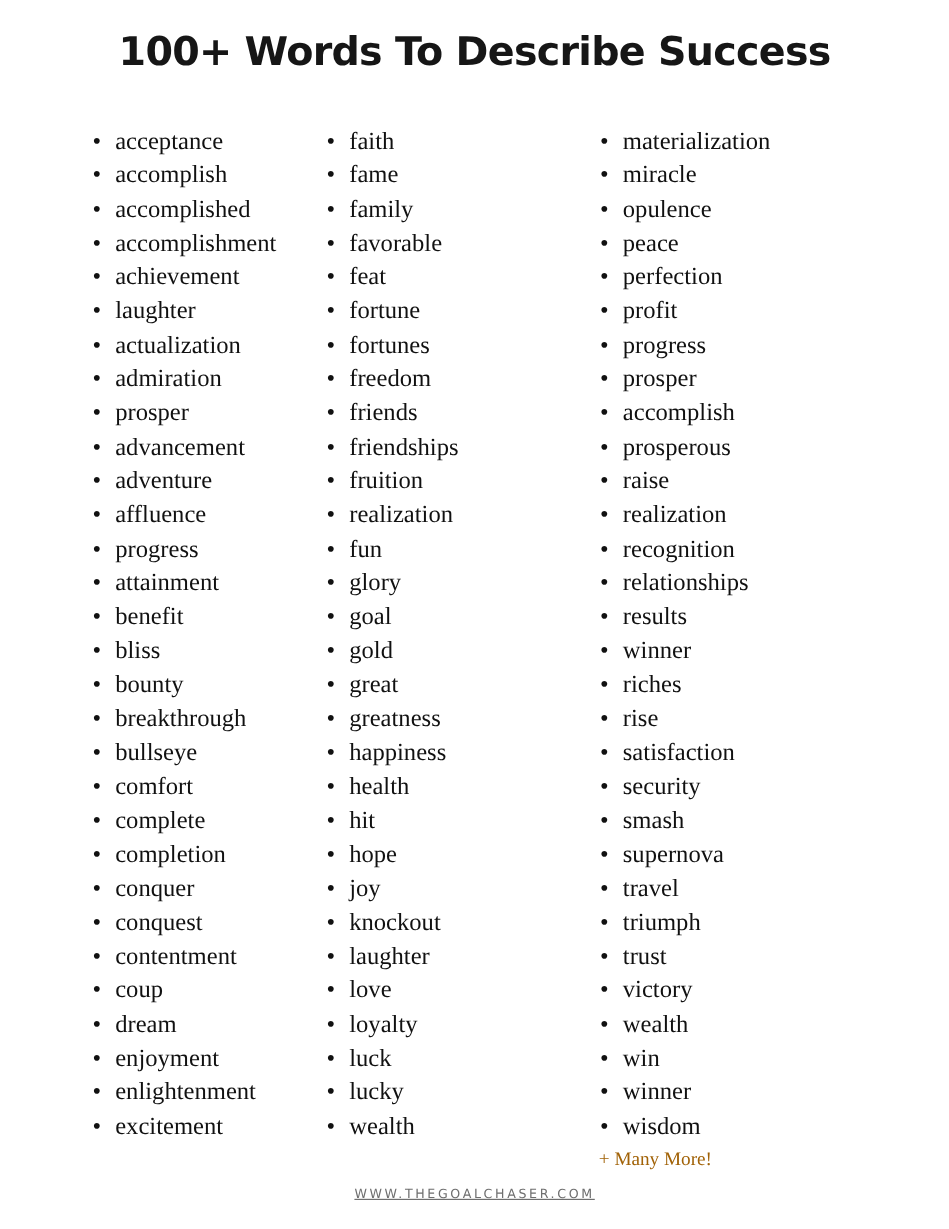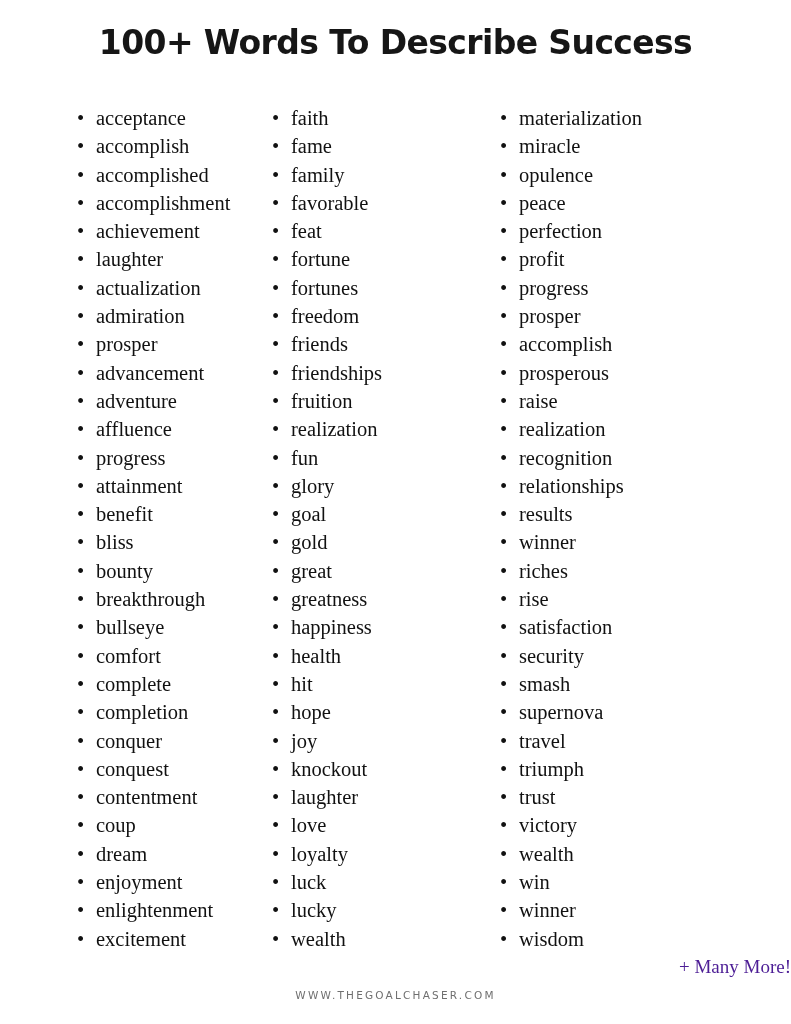--- a/index.html
+++ b/index.html
@@ -78,42 +78,42 @@
     position: absolute;
     left: 3px;
     top: 0;
     line-height: 28.3px;
     font-size: 20.5px;
     color: #111111;
   }
 
   .many-more {
     padding-left: 2px;
-    font-size: 19px;
+    font-size: 16px;
     line-height: 28.3px;
-    color: #4c1d95;
-    white-space: nowrap;
-    text-align: right;
+    color: #a16207;
+    white-space: nowrap;
   }
 
   
   .footer {
     position: absolute;
     top: 985px;
     left: 0;
     width: 791px;
     text-align: center;
   }
   .footer-url {
     font-family: "DejaVu Sans", "Liberation Sans", sans-serif;
     font-size: 10.5px;
     letter-spacing: 2.2px;
     color: #6f6f6f;
     text-transform: uppercase;
     white-space: nowrap;
+    text-decoration: underline;
   }
 </style>
 </head>
 <body>
 
 <div class="page">
 
   <div class="title-wrap">
     <h1 class="page-title">100+ Words To Describe Success</h1>
   </div>

